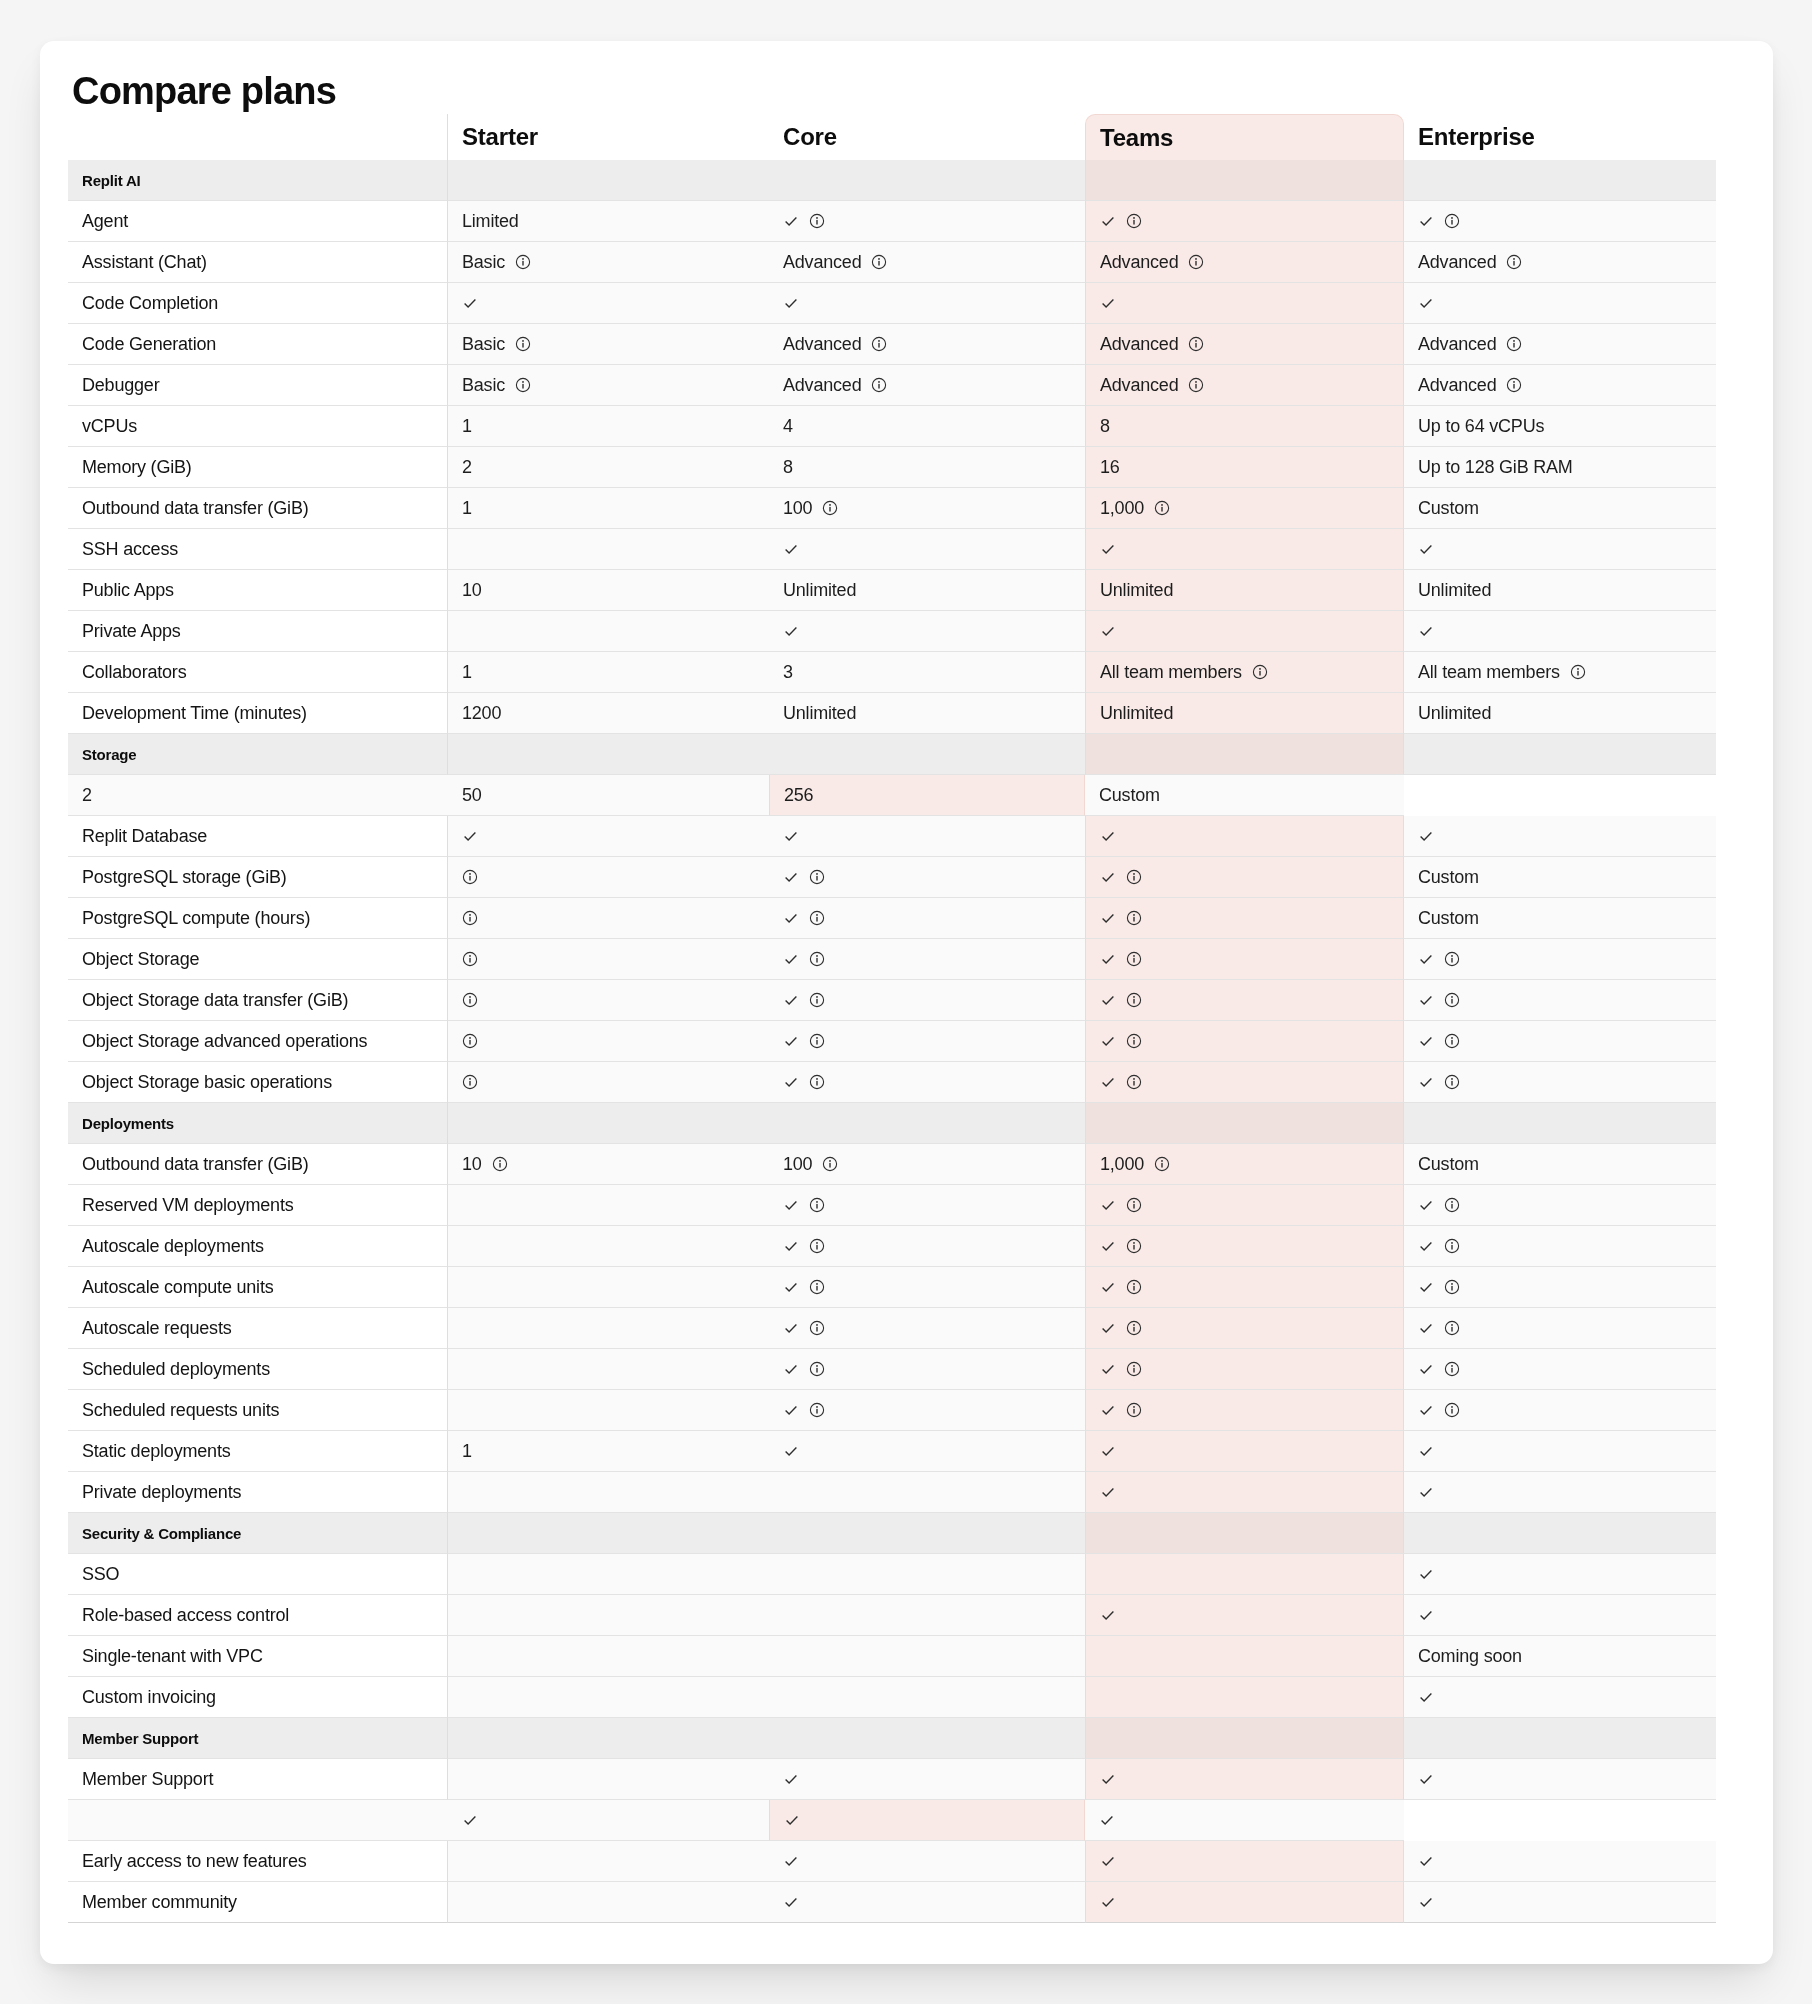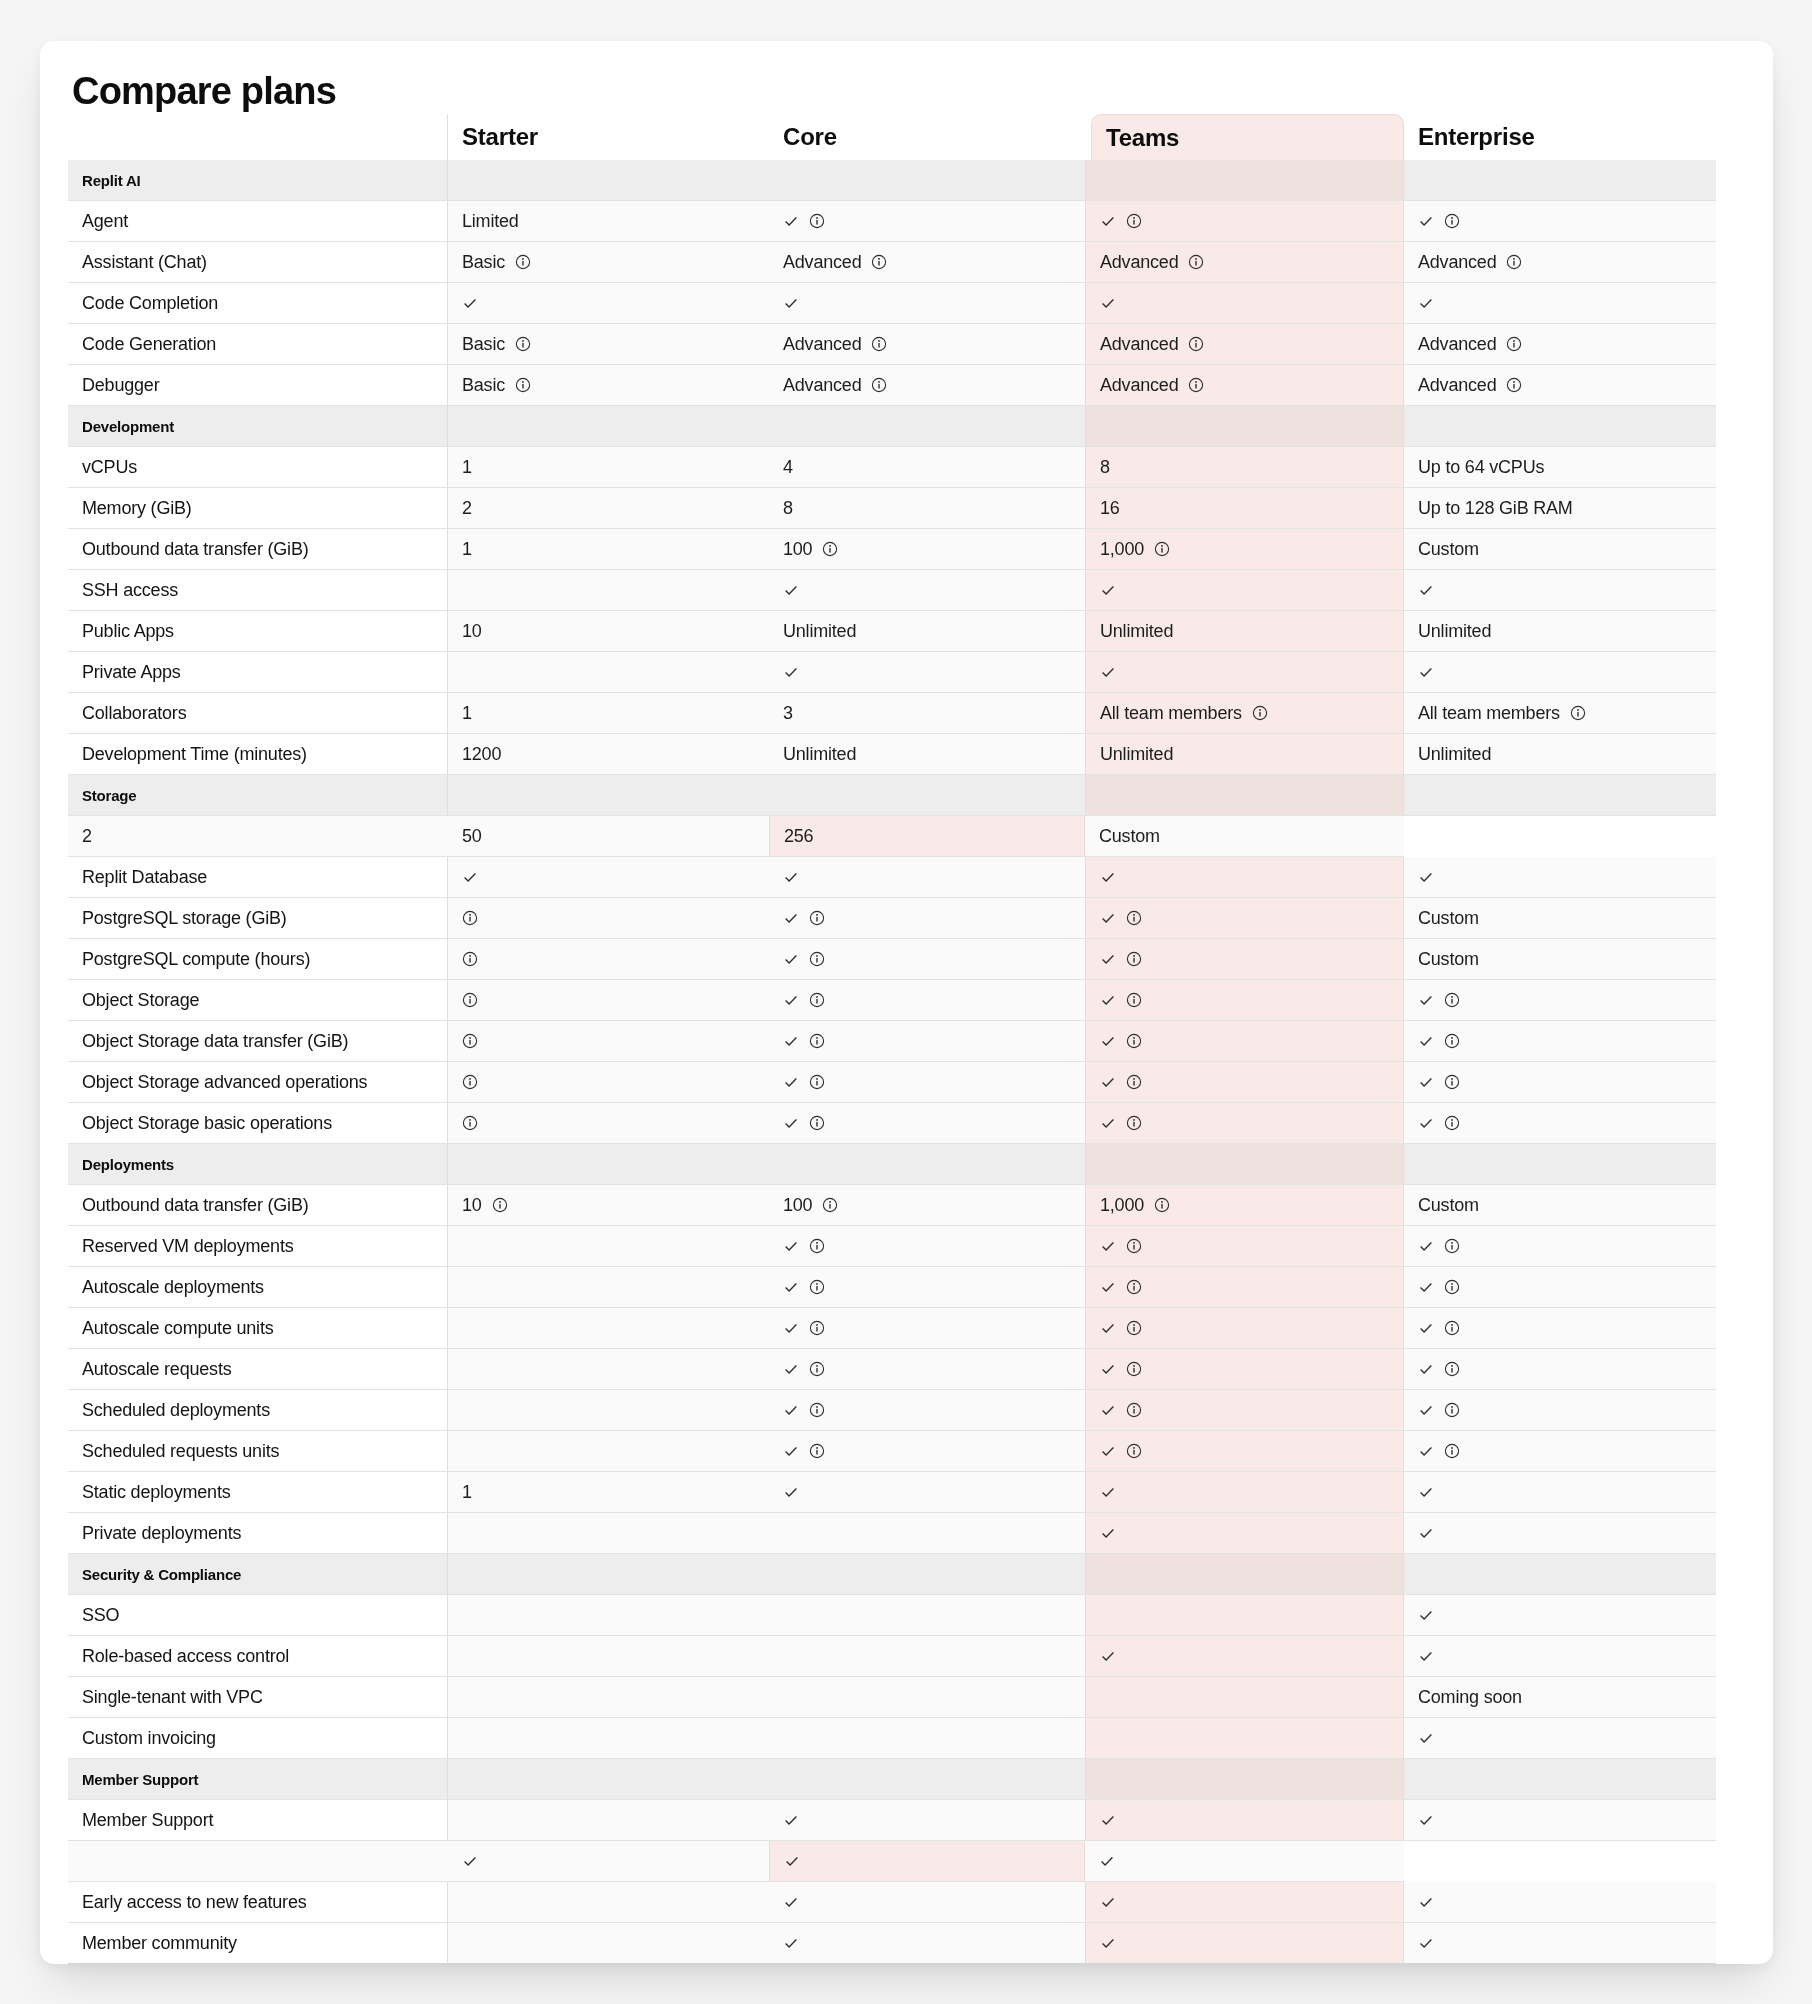--- a/index.html
+++ b/index.html
@@ -71,21 +71,20 @@
   .cell.hl{
     background:var(--pink);
     border-left:1px solid var(--pink-border);
     border-right:1px solid var(--pink-border);
   }
   .row.band-row .cell.hl{background:var(--pink-band);}
   .header-row .cell.hl{
     background:var(--pink);
     border-top:1px solid var(--pink-border);
     border-radius:10px 10px 0 0;
-    margin-left:6px;
   }
   .row:last-child .cell{border-bottom:1px solid #d4d4d4;}
   .icon{flex:0 0 auto;display:inline-flex;}
 </style>
 </head>
 <body>
 
 <div class="card">
   <h1 class="page-title">Compare plans</h1>
   <div class="plans-table">
@@ -324,29 +323,20 @@
           <span>Advanced</span>
           <span class="icon">
             <svg width="16" height="16" viewBox="0 0 16 16">
               <circle cx="8" cy="8" r="6.6" fill="none" stroke="#2e2e2e" stroke-width="1.1"></circle>
               <circle cx="8" cy="4.9" r="0.95" fill="#2e2e2e"></circle>
               <rect x="7.3" y="6.8" width="1.4" height="4.9" rx="0.7" fill="#2e2e2e"></rect>
             </svg>
           </span>
         </div>
       </div>
-      <div class="row band-row">
-        <div class="cell label-cell">
-          <span>Development</span>
-        </div>
-        <div class="cell"></div>
-        <div class="cell"></div>
-        <div class="cell hl"></div>
-        <div class="cell"></div>
-      </div>
       <div class="row">
         <div class="cell label-cell">
           <span>vCPUs</span>
         </div>
         <div class="cell">
           <span>1</span>
         </div>
         <div class="cell">
           <span>4</span>
         </div>

